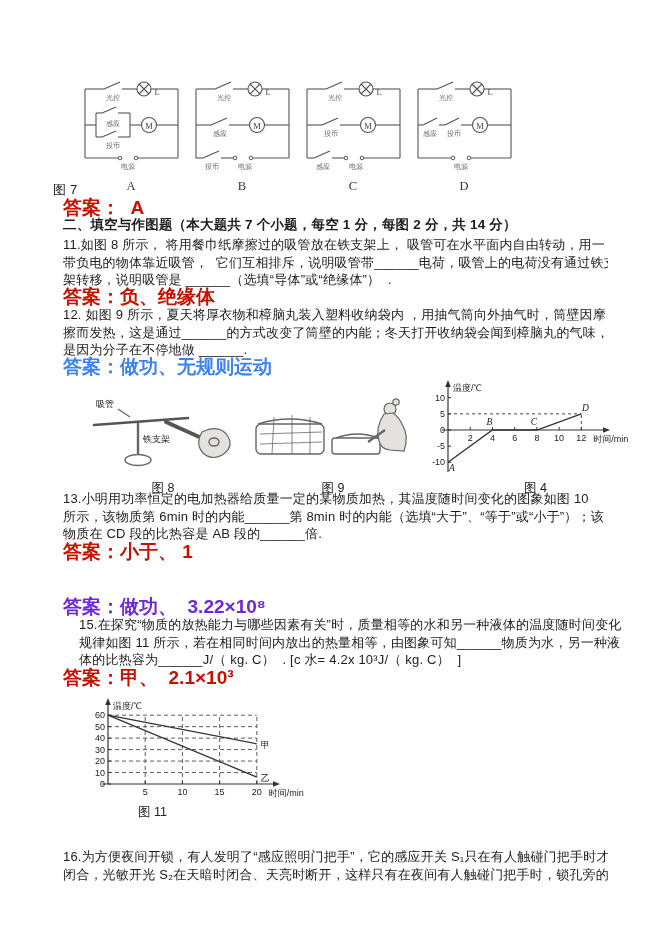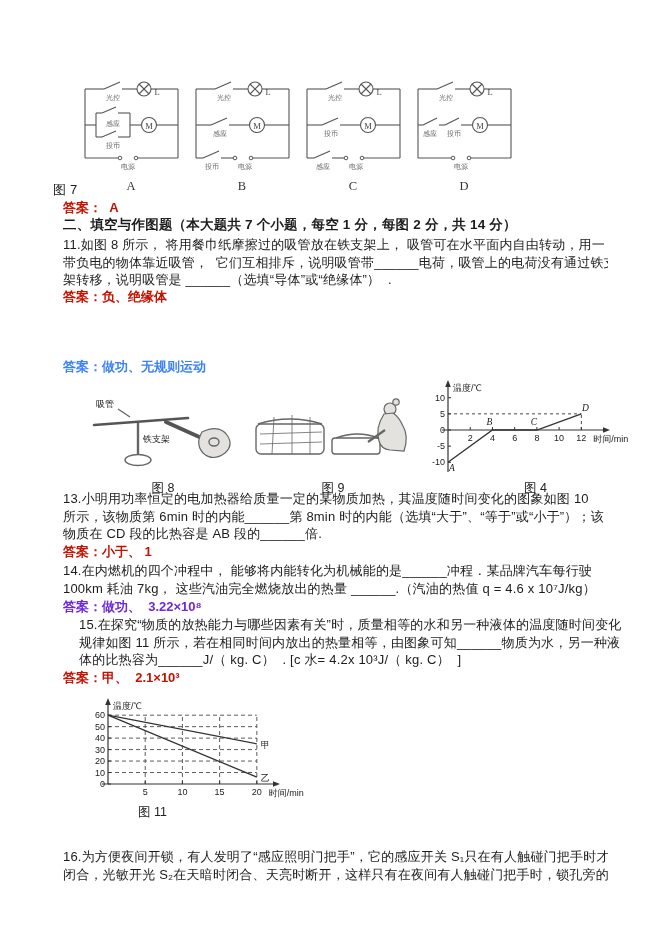--- a/index.html
+++ b/index.html
@@ -1,20 +1,20 @@
 <!DOCTYPE html>
 <html><head>
 <meta charset="utf-8">
 <style>
   html,body{margin:0;padding:0;background:#888;}
   .page{position:relative;width:661px;height:935px;background:#ffffff;margin:0 auto;
         font-family:"Liberation Sans","DejaVu Sans",sans-serif;color:#1c1c1c;overflow:hidden;}
   .abs{position:absolute;}
   .qtext{font-size:13px;line-height:17.5px;white-space:pre;overflow:hidden;width:545px;letter-spacing:0.2px;}
-  .ans{font-size:13px;line-height:17px;white-space:pre;font-weight:bold;text-align:center;}
+  .ans{font-size:19px;line-height:17px;white-space:pre;font-weight:bold;text-align:center;}
   .sec-title{font-size:13.5px;font-weight:bold;letter-spacing:0.2px;white-space:pre;}
   .figcap{font-size:12.5px;color:#222;text-align:left;}
   .circuit-row{display:flex;gap:9px;}
   .panel{display:flex;flex-direction:column;align-items:center;}
   .panel-letter{font-family:"Liberation Serif","DejaVu Serif",serif;font-size:12.5px;color:#333;margin-top:7px;}
   .fig-row{display:flex;align-items:flex-end;gap:14px;}
   .figblock{display:flex;flex-direction:column;align-items:center;}
   svg{display:block;}
   svg .wire{stroke:#555;stroke-width:1.1;fill:none;}
   svg .thick{stroke:#555;stroke-width:2.6;fill:none;stroke-linecap:round;}
@@ -170,20 +170,23 @@
   <div class="abs qtext" style="left:53px;top:181px;">图 7</div>
   <div class="abs ans" style="left: 63px; top: 199px; color: rgb(196, 18, 0);">答案：  A</div>
 
   <div class="abs sec-title" style="left:63px;top:216px;">二、填空与作图题（本大题共 7 个小题，每空 1 分，每图 2 分，共 14 分）</div>
 
   <div class="abs qtext" style="left:63px;top:236px;">11.如图 8 所示， 将用餐巾纸摩擦过的吸管放在铁支架上， 吸管可在水平面内自由转动，用一
 带负电的物体靠近吸管，  它们互相排斥，说明吸管带______电荷，吸管上的电荷没有通过铁支
 架转移，说明吸管是 ______（选填“导体”或“绝缘体”）  .</div>
   <div class="abs ans" style="left: 63px; top: 288px; color: rgb(196, 18, 0);">答案：负、绝缘体</div>
 
+  <div class="abs qtext" style="left:63px;top:306px;">12. 如图 9 所示，夏天将厚衣物和樟脑丸装入塑料收纳袋内 ，用抽气筒向外抽气时，筒壁因摩
+擦而发热，这是通过______的方式改变了筒壁的内能；冬天打开收纳袋会闻到樟脑丸的气味，
+是因为分子在不停地做 ______.</div>
   <div class="abs ans" style="left: 63px; top: 358px; color: #3b82f6;">答案：做功、无规则运动</div>
 
   <div class="abs fig-row" style="left:88px;top:380px;">
 
     <div class="figblock">
       <svg width="150" height="88" viewBox="0 0 150 88">
         <line class="thick" x1="6" y1="33" x2="100" y2="26"></line>
         <line class="sketch" x1="30" y1="17" x2="42" y2="25"></line>
         <text class="ct" x="8" y="15">吸管</text>
         <line class="sketch" x1="50" y1="31" x2="50" y2="62" style="stroke-width:2.4"></line>
@@ -255,22 +258,20 @@
         </svg>
       <div class="figcap">图 4</div>
     </div>
   </div>
 
   <div class="abs qtext" style="left:63px;top:490px;">13.小明用功率恒定的电加热器给质量一定的某物质加热，其温度随时间变化的图象如图 10
 所示，该物质第 6min 时的内能______第 8min 时的内能（选填“大于”、“等于”或“小于”）；该
 物质在 CD 段的比热容是 AB 段的______倍.</div>
   <div class="abs ans" style="left: 63px; top: 543px; color: rgb(196, 18, 0);">答案：小于、 1</div>
 
-  <div class="abs qtext" style="left:63px;top:562px;">14.在内燃机的四个冲程中， 能够将内能转化为机械能的是______冲程．某品牌汽车每行驶
-100km 耗油 7kg， 这些汽油完全燃烧放出的热量 ______.（汽油的热值 q = 4.6 x 10⁷J/kg）</div>
   <div class="abs ans" style="left: 63px; top: 598px; color: #6d28d9;">答案：做功、  3.22×10⁸</div>
 
   <div class="abs qtext" style="left:63px;top:616px;margin-left:16px;">15.在探究“物质的放热能力与哪些因素有关”时，质量相等的水和另一种液体的温度随时间变化
 规律如图 11 所示，若在相同时间内放出的热量相等，由图象可知______物质为水，另一种液
 体的比热容为______J/（ kg. C）  . [c 水= 4.2x 10³J/（ kg. C）  ]</div>
   <div class="abs ans" style="left: 63px; top: 669px; color: rgb(196, 18, 0);">答案：甲、  2.1×10³</div>
 
   <div class="abs figblock" style="left:78px;top:692px;width:250px;">
     <svg id="fig11-svg" width="250" height="112" viewBox="0 0 250 112">
         <line x1="30" y1="80.52941176470588" x2="178.8372093023256" y2="80.52941176470588" stroke="#333" stroke-width="0.8" stroke-dasharray="4 3"></line>

